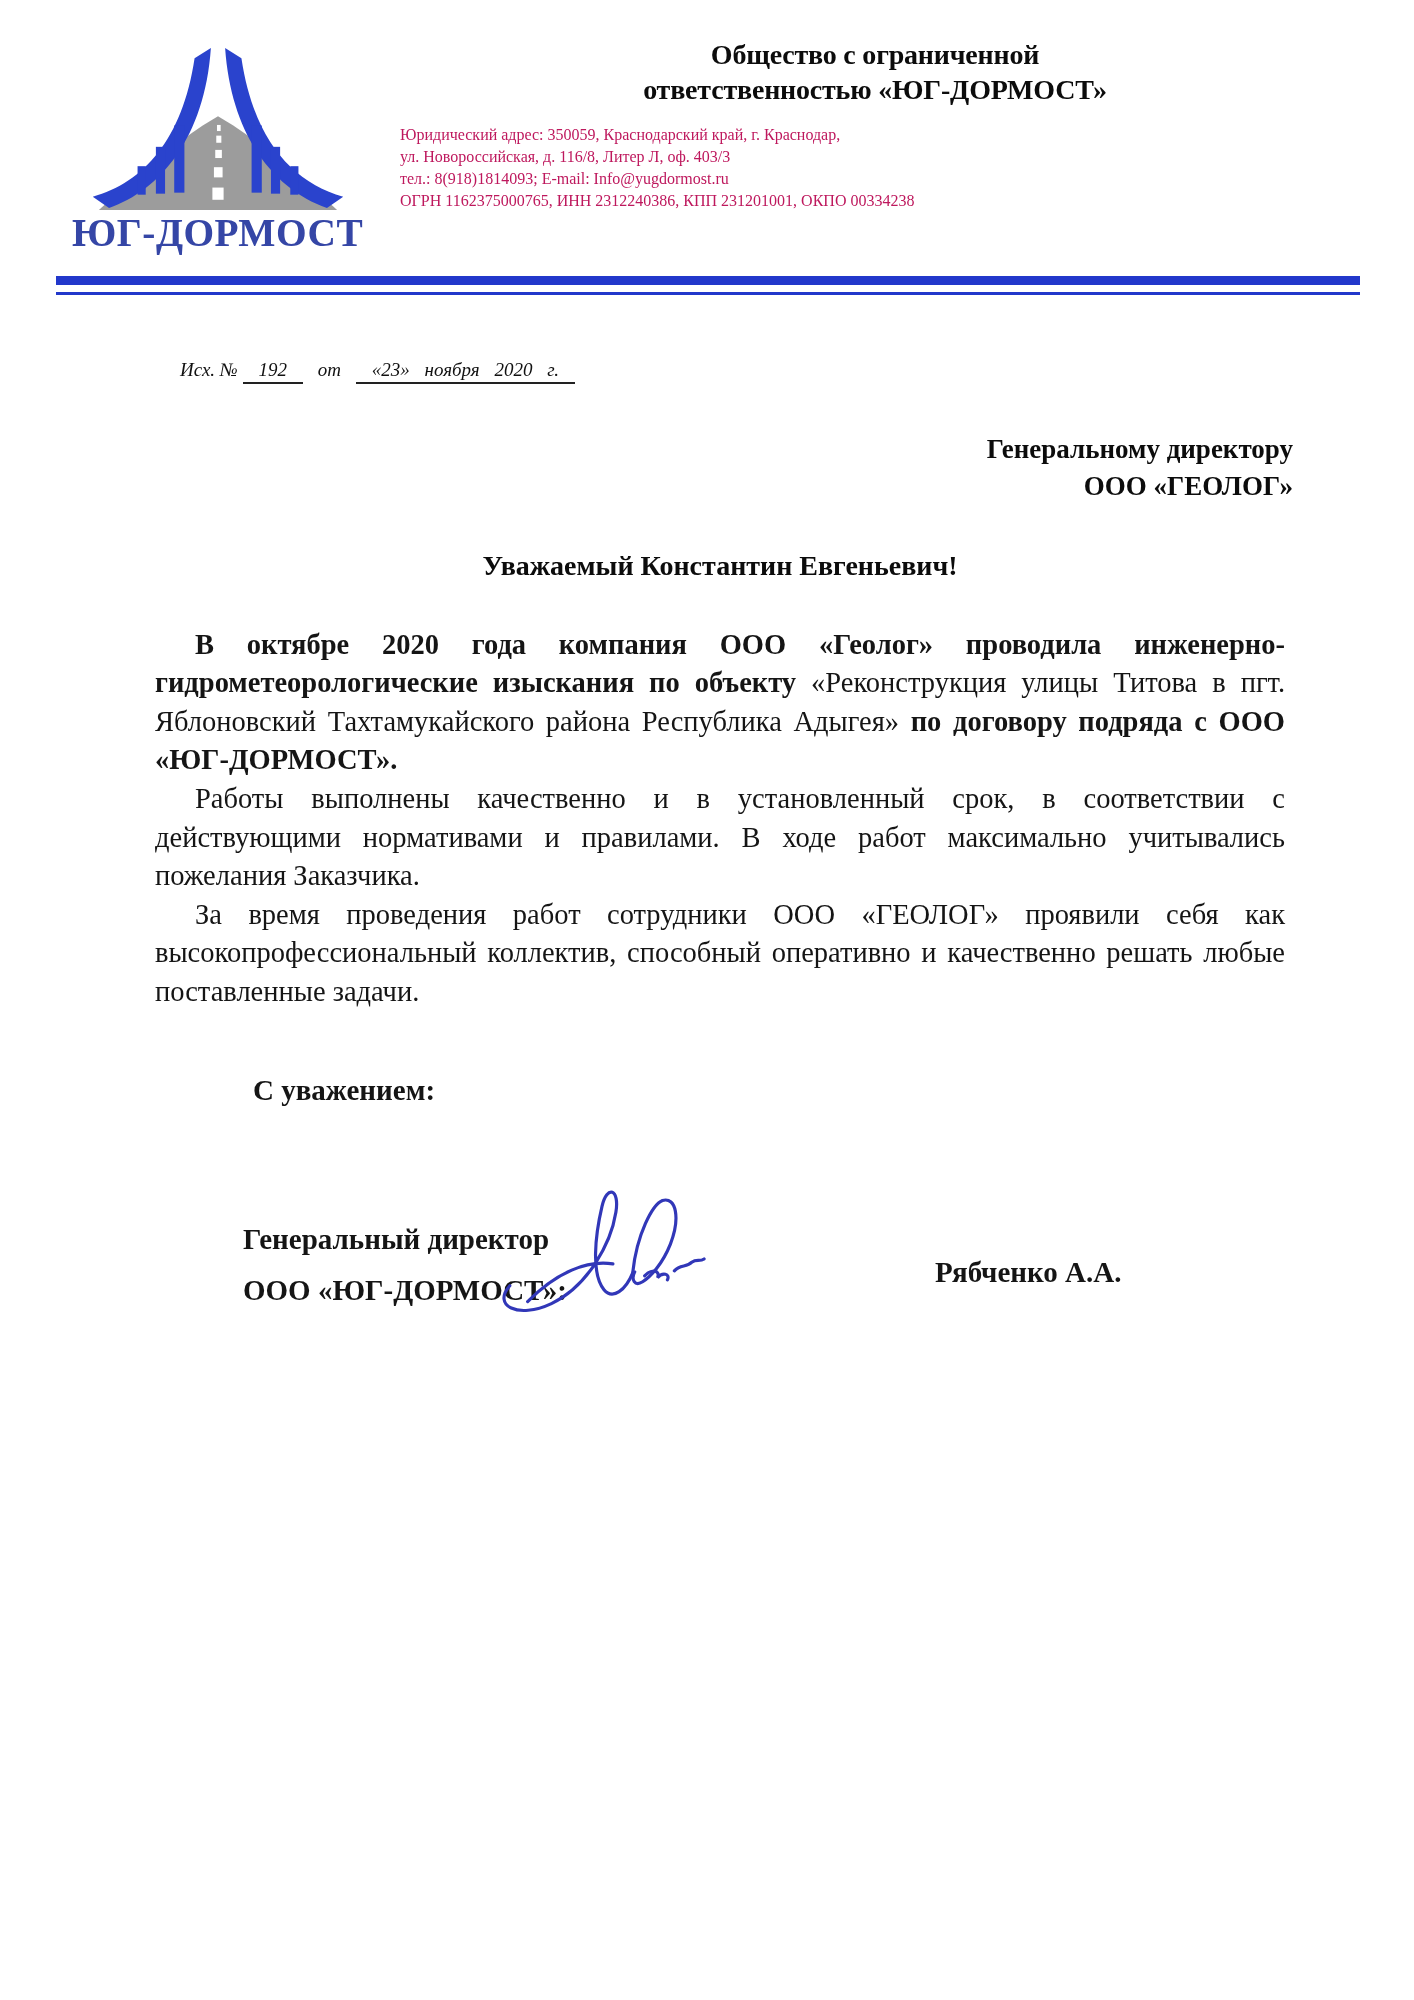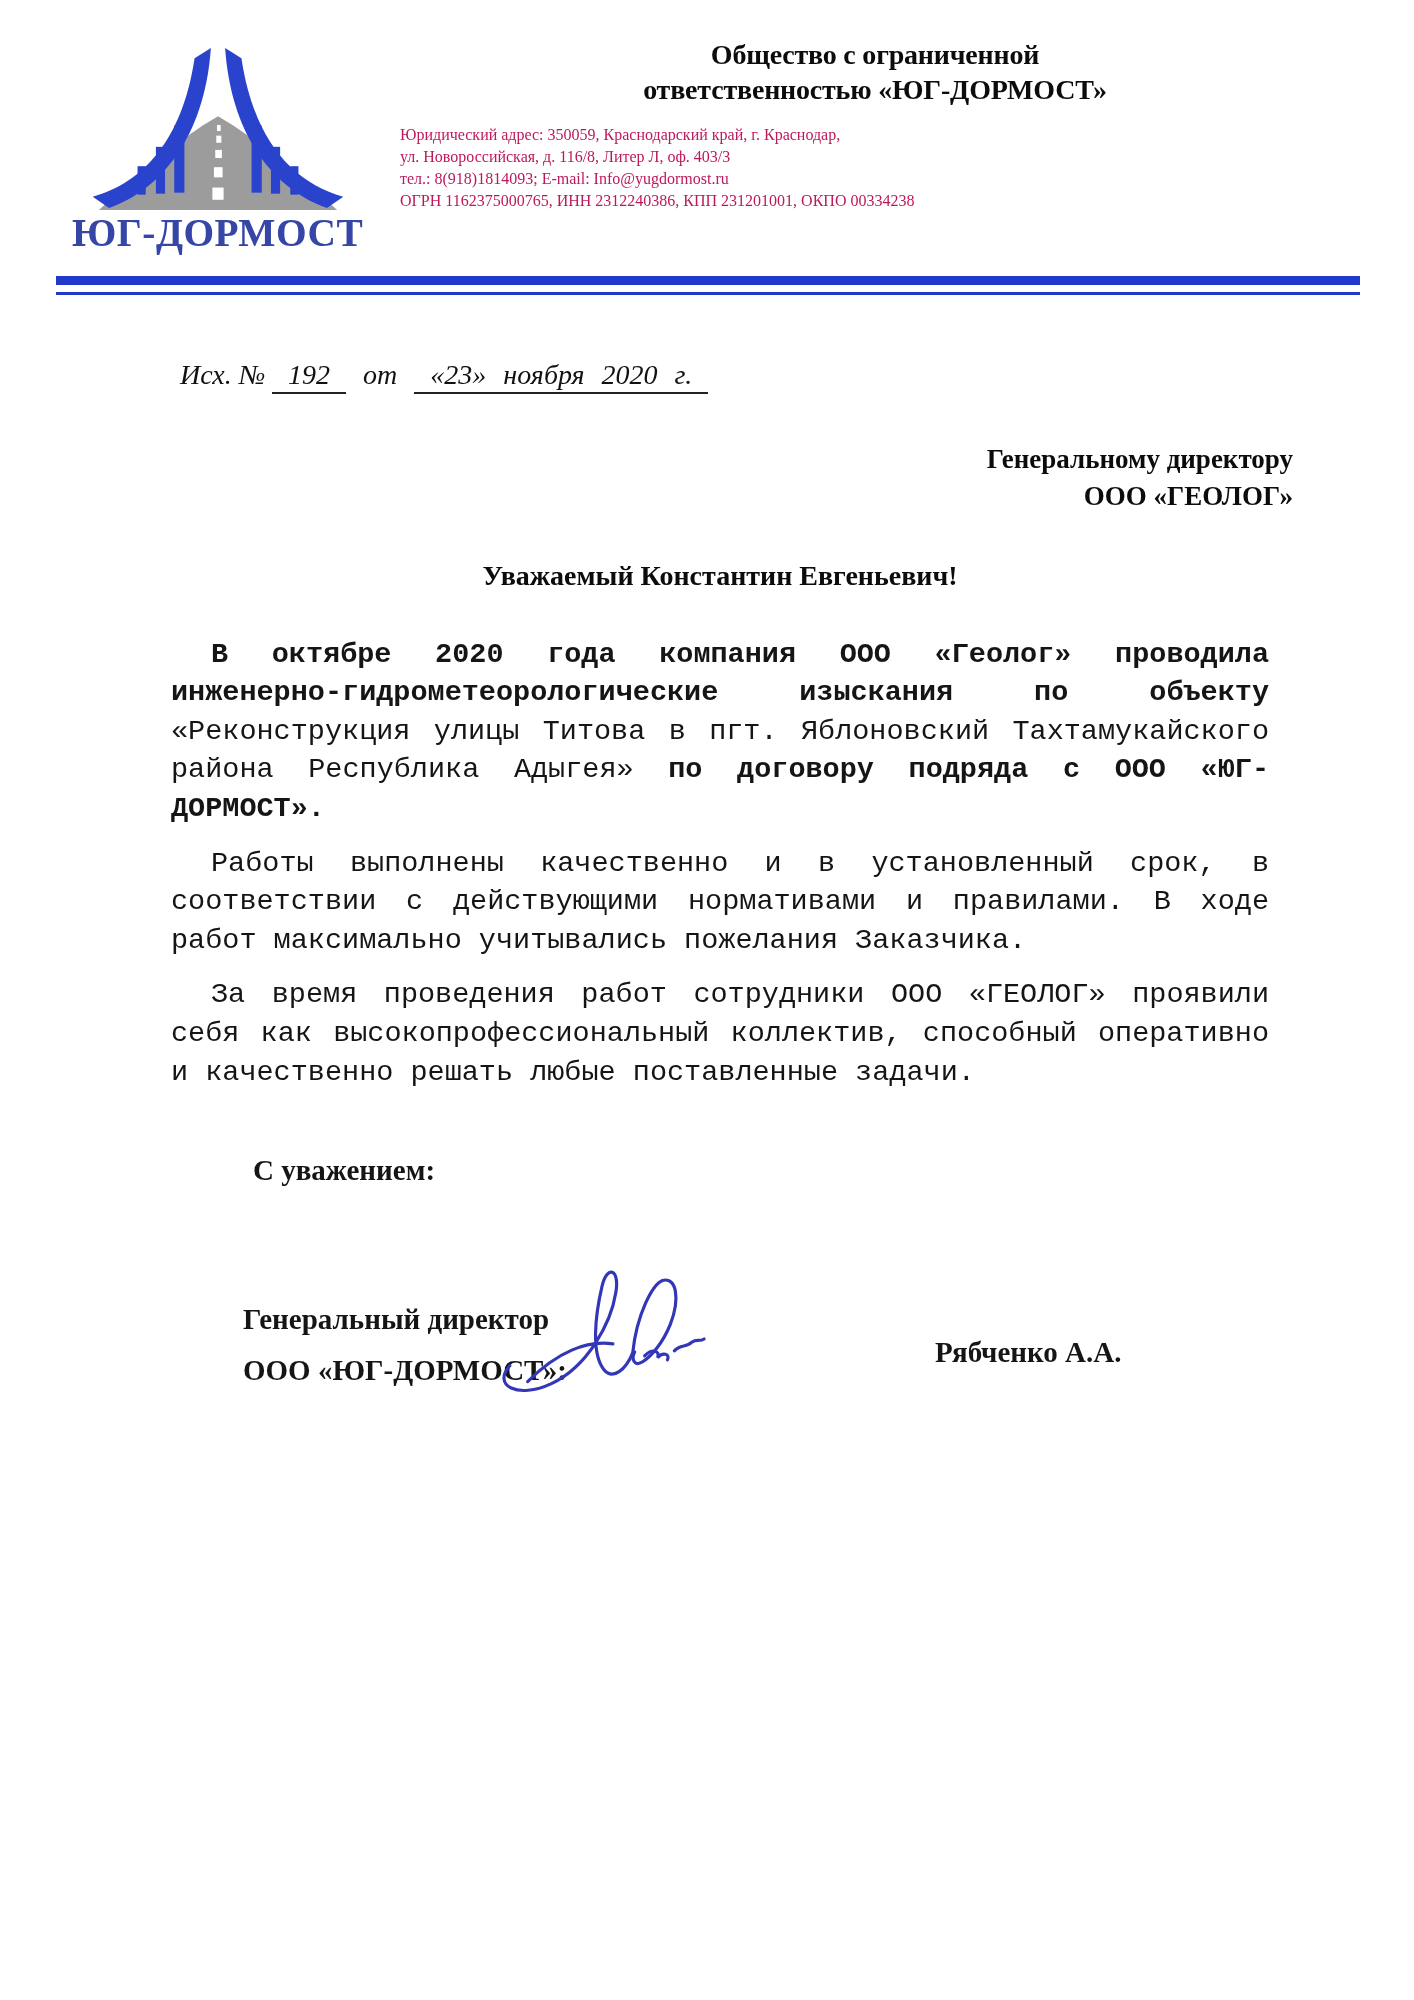--- a/index.html
+++ b/index.html
@@ -35,38 +35,38 @@
     letter-spacing:-0.2px;color:#0c0c0c;
   }
   .address{margin-top:17px;font-size:16px;line-height:1.37;color:#be185d;padding-left:8px;}
   
   .sep{margin:20px 54px 0 56px;}
   .sep-thick{height:9px;background:var(--accent-blue,#2238cb);}
   .sep-thin{height:3px;margin-top:7px;background:var(--accent-blue,#2238cb);}
   
   .ref-line{
     margin:64px 0 0 180px;
-    font-style:italic;font-size:28px;color:#111;
+    font-style:italic;font-size:19px;color:#111;
   }
   .ref-underlined{border-bottom:2px solid #222;padding:0 16px 2px;}
   .ref-word{margin:0 10px;}
   .ref-date{word-spacing:10px;}
   
   .recipient{
     margin:50px 121px 0 8px;
     text-align:right;font-weight:bold;font-size:27px;line-height:1.38;color:#0c0c0c;
   }
   
   .salutation{
     margin:44px 129px 0 155px;
     text-align:center;font-weight:bold;font-size:28px;color:#0c0c0c;
   }
   
   .body-text{margin:44px 129px 0 155px;font-size:28.5px;line-height:1.355;}
-  .body-text p{margin:16px;text-align:justify;text-indent:40px;font-family:Liberation Mono, monospace;}
+  .body-text p{margin:0;text-align:justify;text-indent:40px;}
   .b{font-weight:bold;}
   
   .closing{position:relative;margin-top:62px;height:360px;font-weight:bold;}
   .regards{position:absolute;left:253px;top:0;font-size:29px;}
   .sig-title{position:absolute;left:243px;top:140px;font-size:29px;line-height:1.76;}
   .signature-wrap{position:absolute;left:488px;top:100px;}
   .signer{position:absolute;left:935px;top:182px;font-size:29px;text-align:right;}
 </style>
 </head>
 <body>

